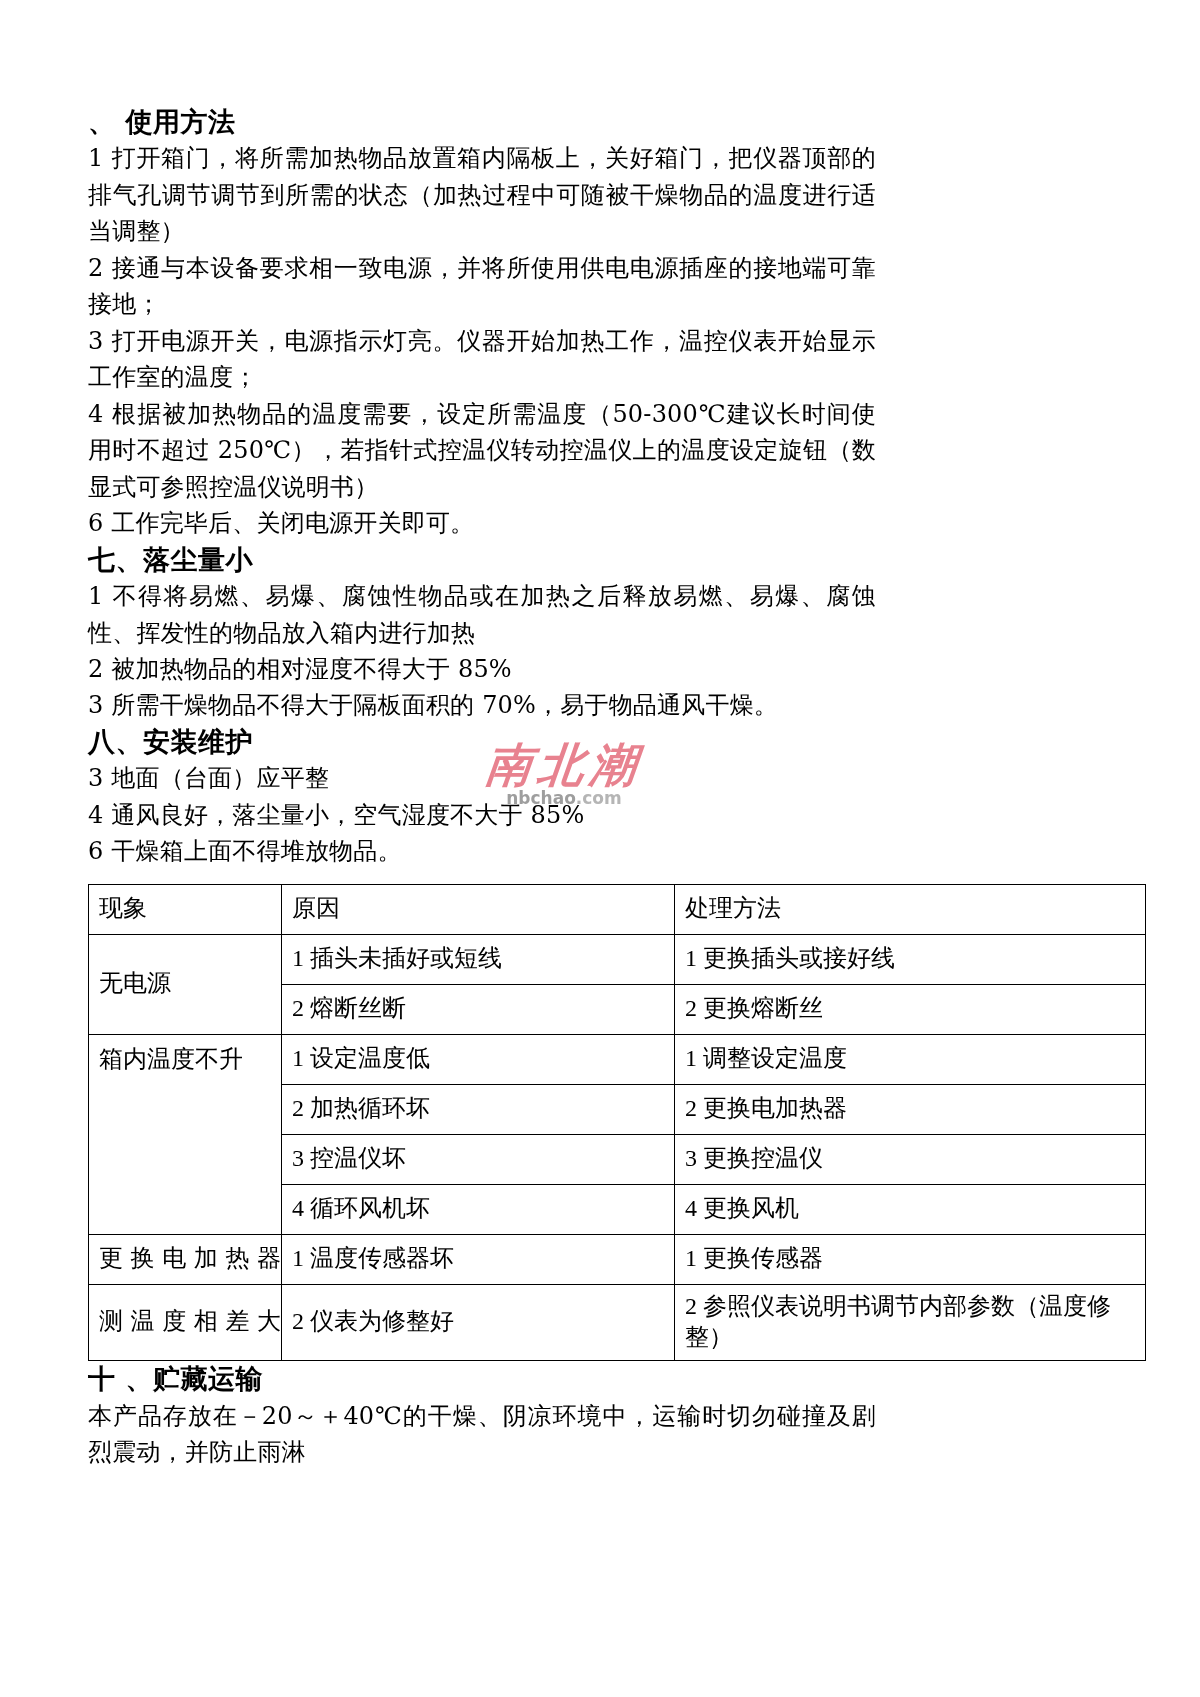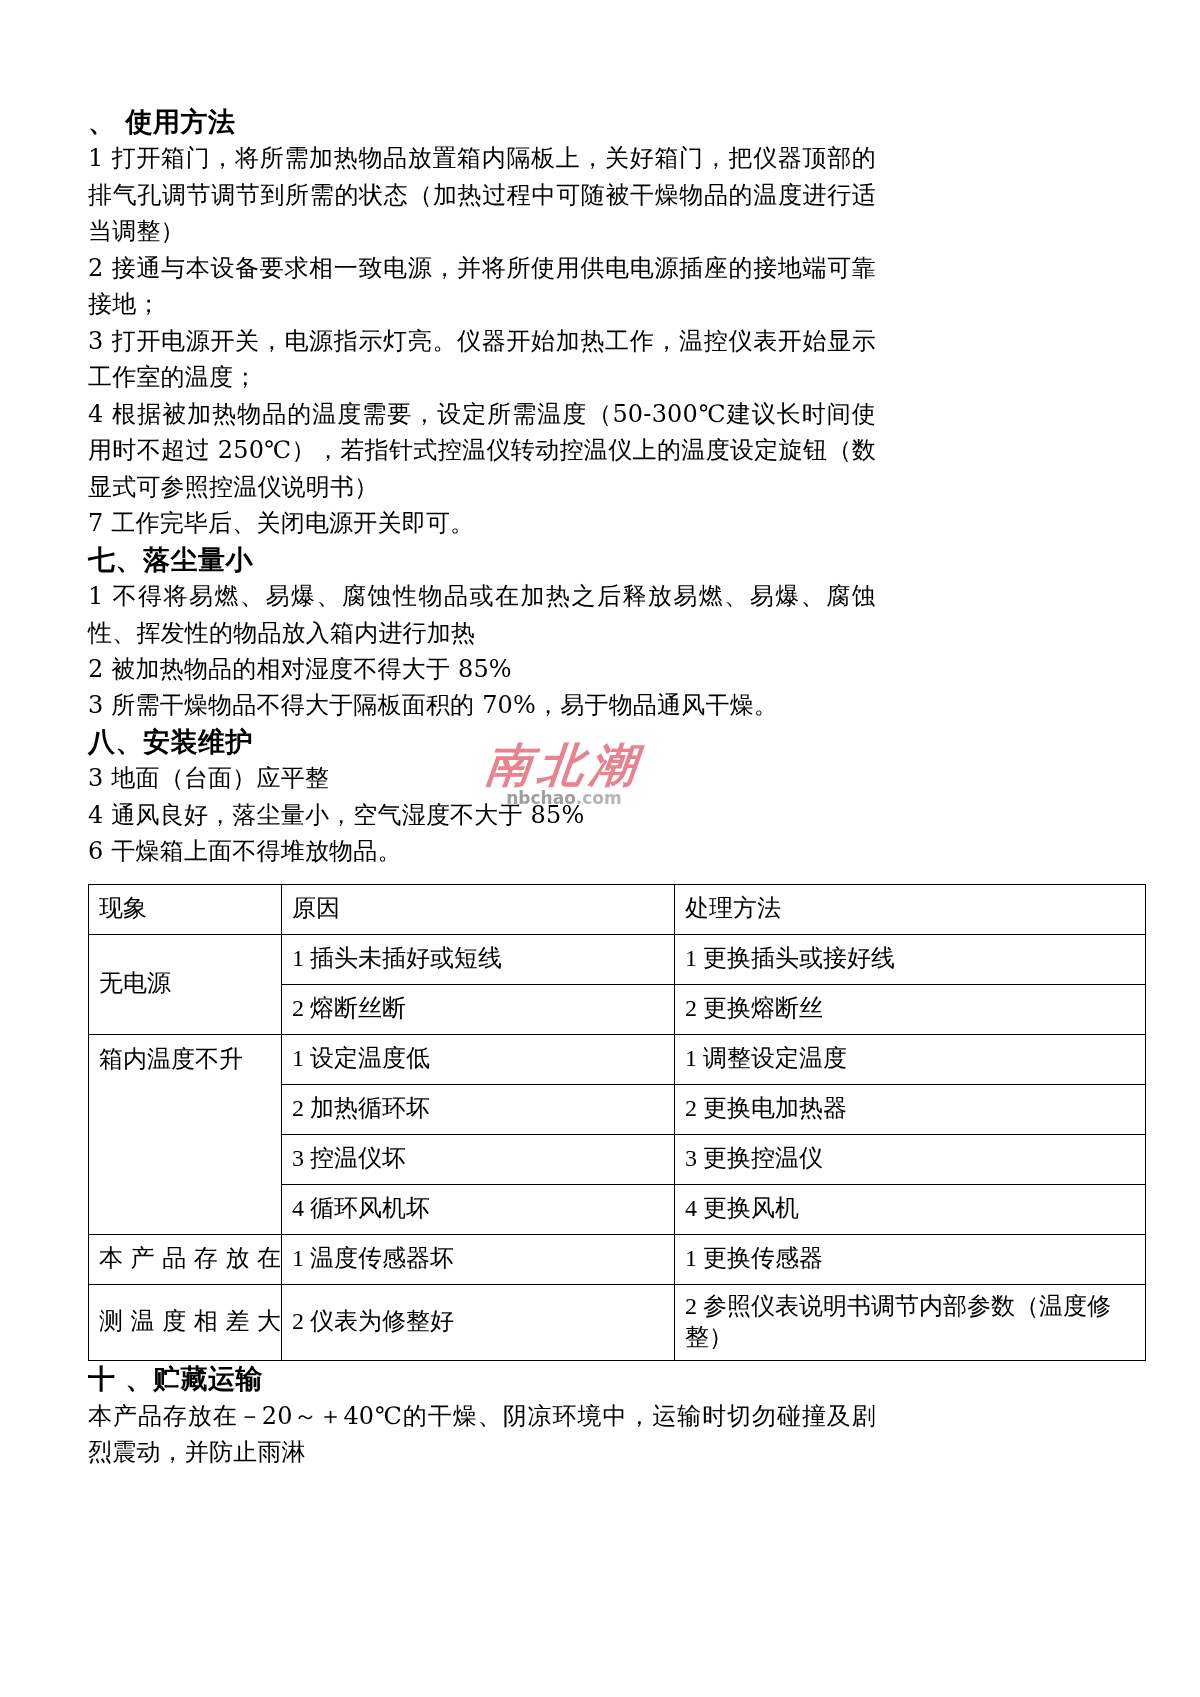--- a/index.html
+++ b/index.html
@@ -113,21 +113,21 @@
 
 <div class="page">
 
   <h2 class="section-heading heading-gap-bot">、  使用方法</h2>
 
   <div>
     <p class="body-line">1  打开箱门，将所需加热物品放置箱内隔板上，关好箱门，把仪器顶部的排气孔调节调节到所需的状态（加热过程中可随被干燥物品的温度进行适当调整）</p>
     <p class="body-line">2 接通与本设备要求相一致电源，并将所使用供电电源插座的接地端可靠接地；</p>
     <p class="body-line">3 打开电源开关，电源指示灯亮。仪器开始加热工作，温控仪表开始显示工作室的温度；</p>
     <p class="body-line">4 根据被加热物品的温度需要，设定所需温度（50-300℃建议长时间使用时不超过 250℃），若指针式控温仪转动控温仪上的温度设定旋钮（数显式可参照控温仪说明书）</p>
-    <p class="body-line">7 工作完毕后、关闭电源开关即可。</p>
+    <p class="body-line">6 工作完毕后、关闭电源开关即可。</p>
   </div>
 
   <h2 class="section-heading heading-gap-top heading-gap-bot">七、落尘量小</h2>
 
   <div>
     <p class="body-line">1  不得将易燃、易爆、腐蚀性物品或在加热之后释放易燃、易爆、腐蚀性、挥发性的物品放入箱内进行加热</p>
     <p class="body-line">2  被加热物品的相对湿度不得大于 85%</p>
     <p class="body-line">3  所需干燥物品不得大于隔板面积的 70%，易于物品通风干燥。</p>
   </div>
 
@@ -170,21 +170,21 @@
       <tr>
         <td class="col-cause">3  控温仪坏</td>
         <td class="col-method">3  更换控温仪</td>
       </tr>
       <tr>
         <td class="col-cause">4  循环风机坏</td>
         <td class="col-method">4  更换风机</td>
       </tr>
 
       <tr>
-        <td class="col-phenomenon phenom-justify">本产品存放在</td>
+        <td class="col-phenomenon phenom-justify">更换电加热器</td>
         <td class="col-cause">1  温度传感器坏</td>
         <td class="col-method">1  更换传感器</td>
       </tr>
       <tr>
         <td class="col-phenomenon phenom-justify">测温度相差大</td>
         <td class="col-cause">2  仪表为修整好</td>
         <td class="col-method small-text">2  参照仪表说明书调节内部参数（温度修整）</td>
       </tr>
     </tbody>
   </table>

